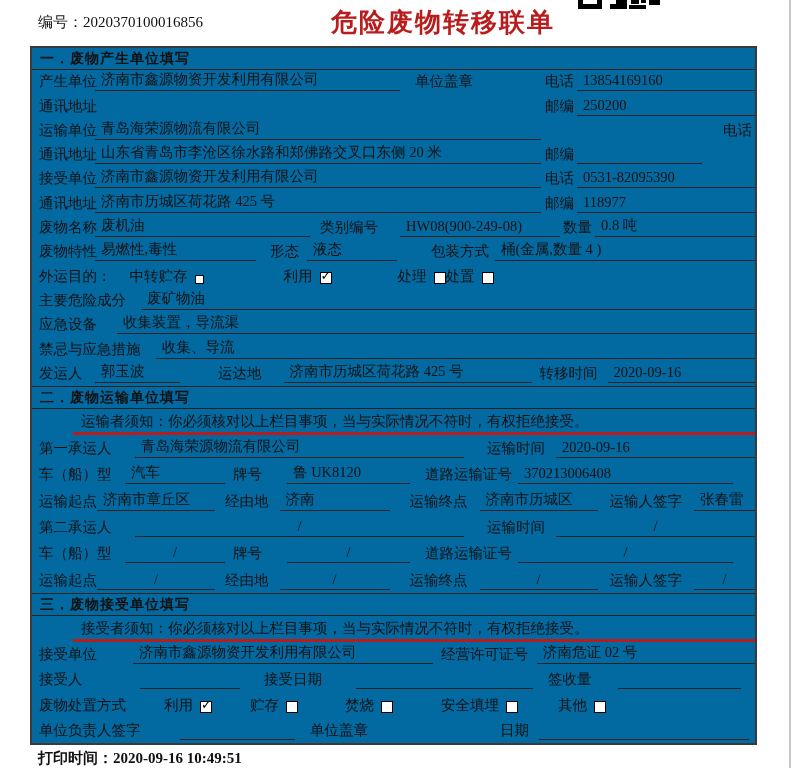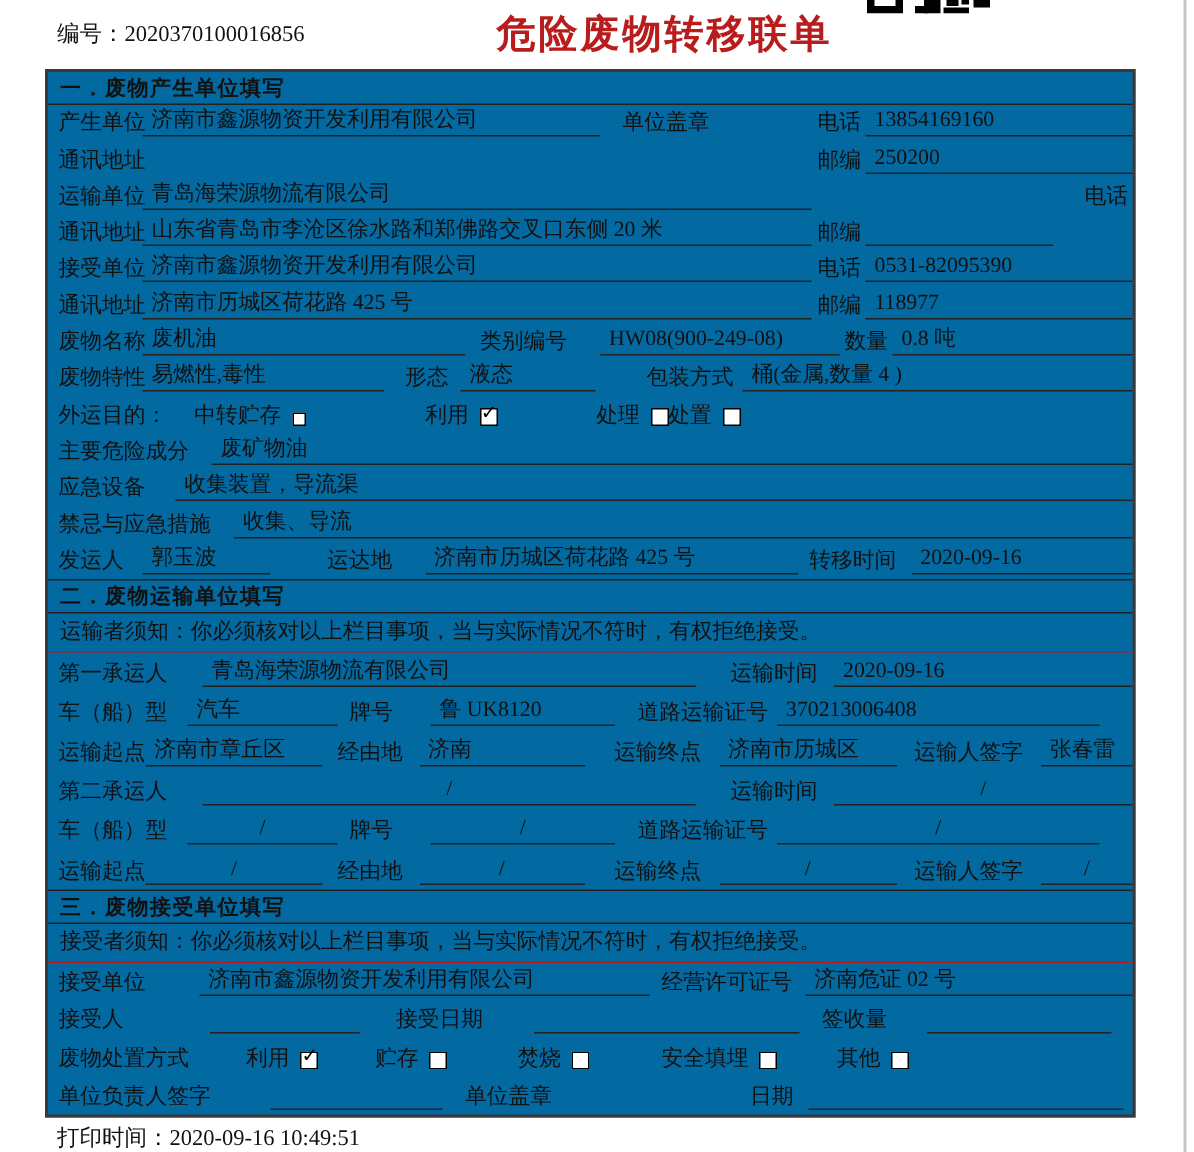--- a/index.html
+++ b/index.html
@@ -22,21 +22,21 @@
   }
   .section{box-sizing:border-box;}
   .section + .section{border-top:1px solid #222;}
   .sec-h{
     box-sizing:border-box;height:22px;line-height:21px;padding-left:8px;
     font-family:"Liberation Sans", sans-serif;font-weight:bold;font-size:14px;
     border-bottom:1px solid #222;letter-spacing:1px;
   }
   .notice{
     box-sizing:border-box;height:26px;line-height:25px;padding-left:8px;
-    border-bottom:1px solid #b91c1c;white-space:nowrap;
+    border-bottom:3px solid #b91c1c;white-space:nowrap;margin-left:41px;
   }
   .row{
     box-sizing:border-box;height:24.3px;display:flex;align-items:flex-end;
     padding:0 0 3px 7px;white-space:nowrap;
   }
   .r2{height:26.3px;}
   .r3{height:25.3px;}
   .lb{flex:none;display:inline-block;}
   .u{
     flex:none;display:inline-block;box-sizing:border-box;
@@ -46,21 +46,21 @@
   .opt{display:inline-flex;align-items:flex-end;}
   .cb{
     display:inline-block;box-sizing:border-box;width:12px;height:12px;
     border:1.5px solid #000;margin-left:7px;margin-bottom:2px;position:relative;background:#fff;
   }
   .cb.sm{width:9px;height:9px;border-width:1px;}
   .cb.chk::after{
     content:"\2713";position:absolute;left:0px;top:-5px;font-size:13px;
     font-weight:bold;color:#000;font-family:"DejaVu Sans", sans-serif;
   }
-  .print-line{position:absolute;left:38px;top:749px;font-size:15px;white-space:nowrap;}
+  .print-line{position:absolute;left:38px;top:749px;font-size:15px;white-space:nowrap;font-weight:bold;}
 </style>
 </head>
 <body>
 
 <div class="page-edge"></div>
 
 <div class="doc-no">
   <span>编号：</span><span>2020370100016856</span>
 </div>
 

